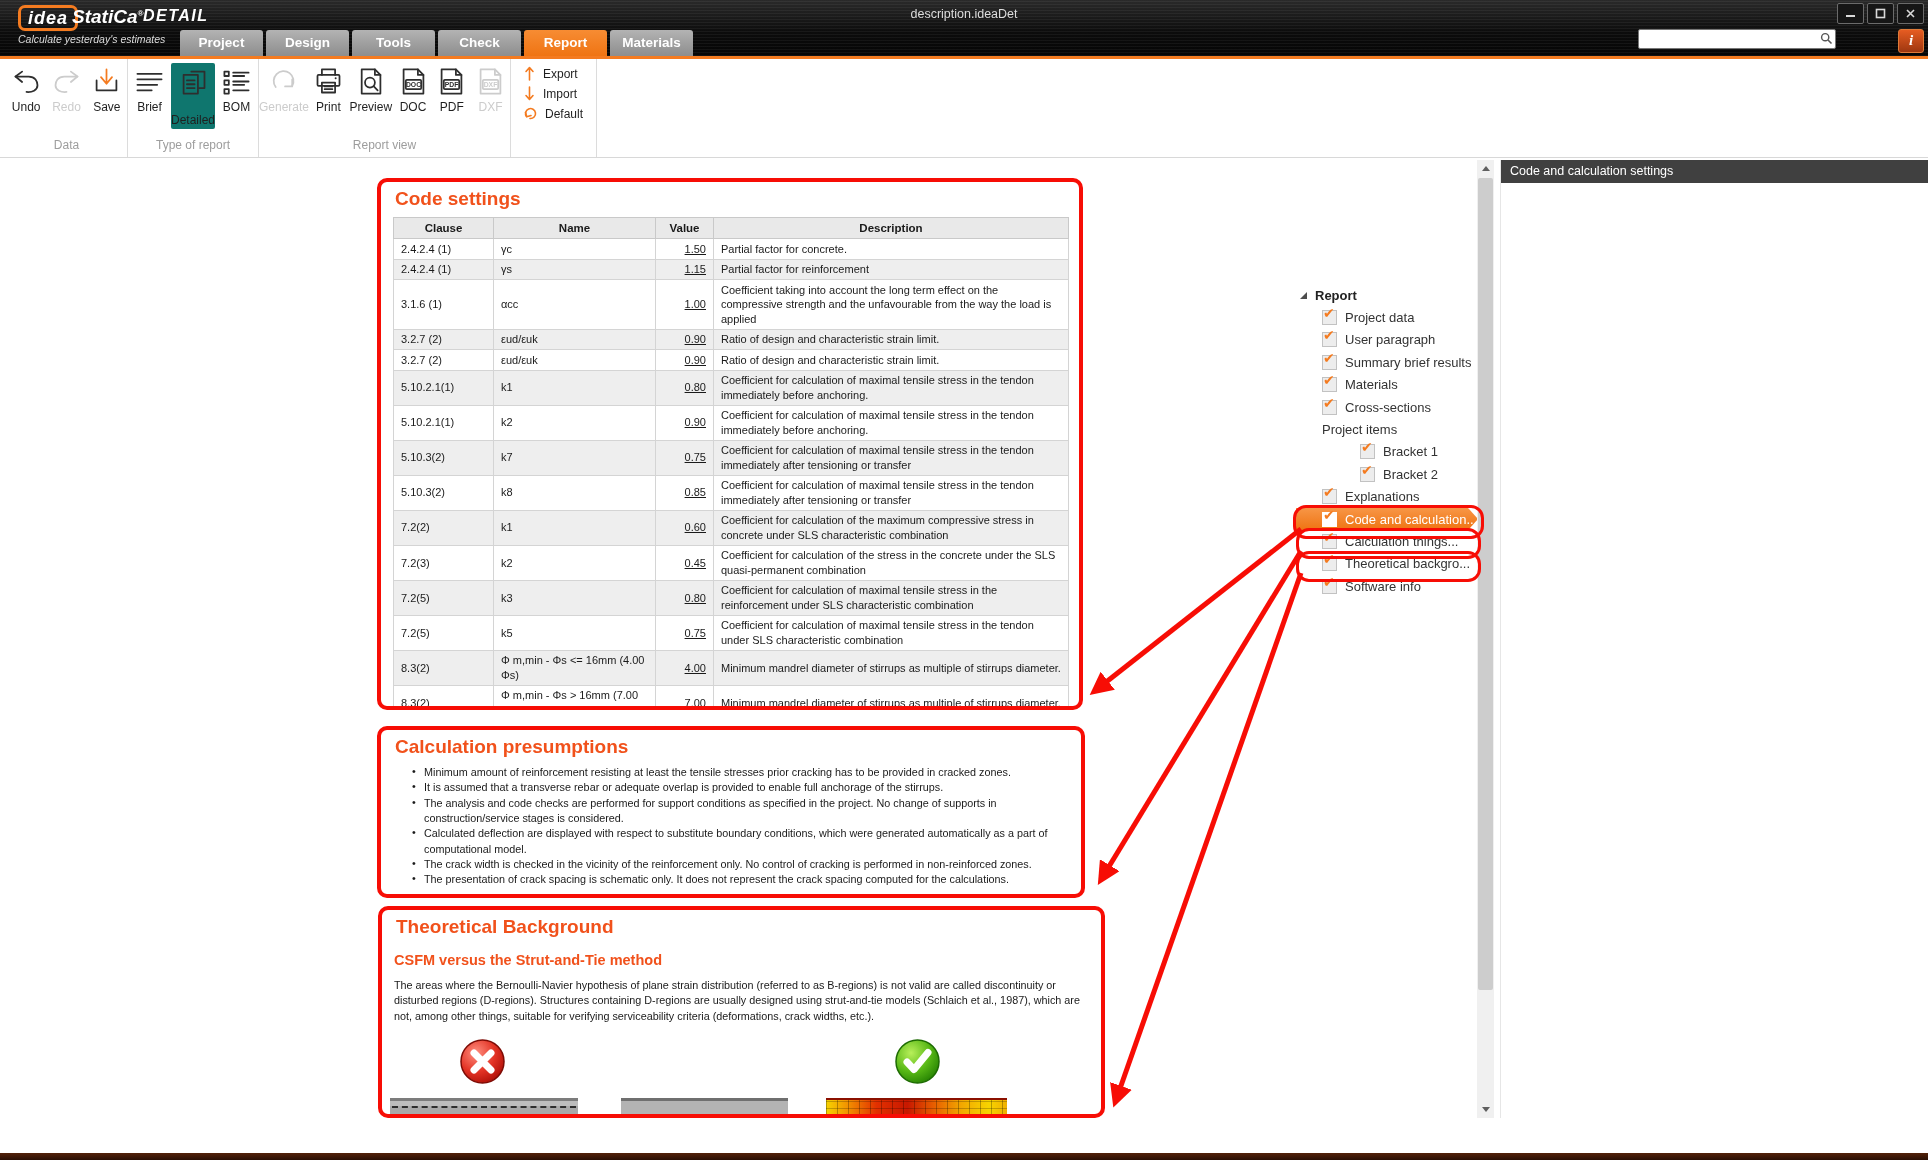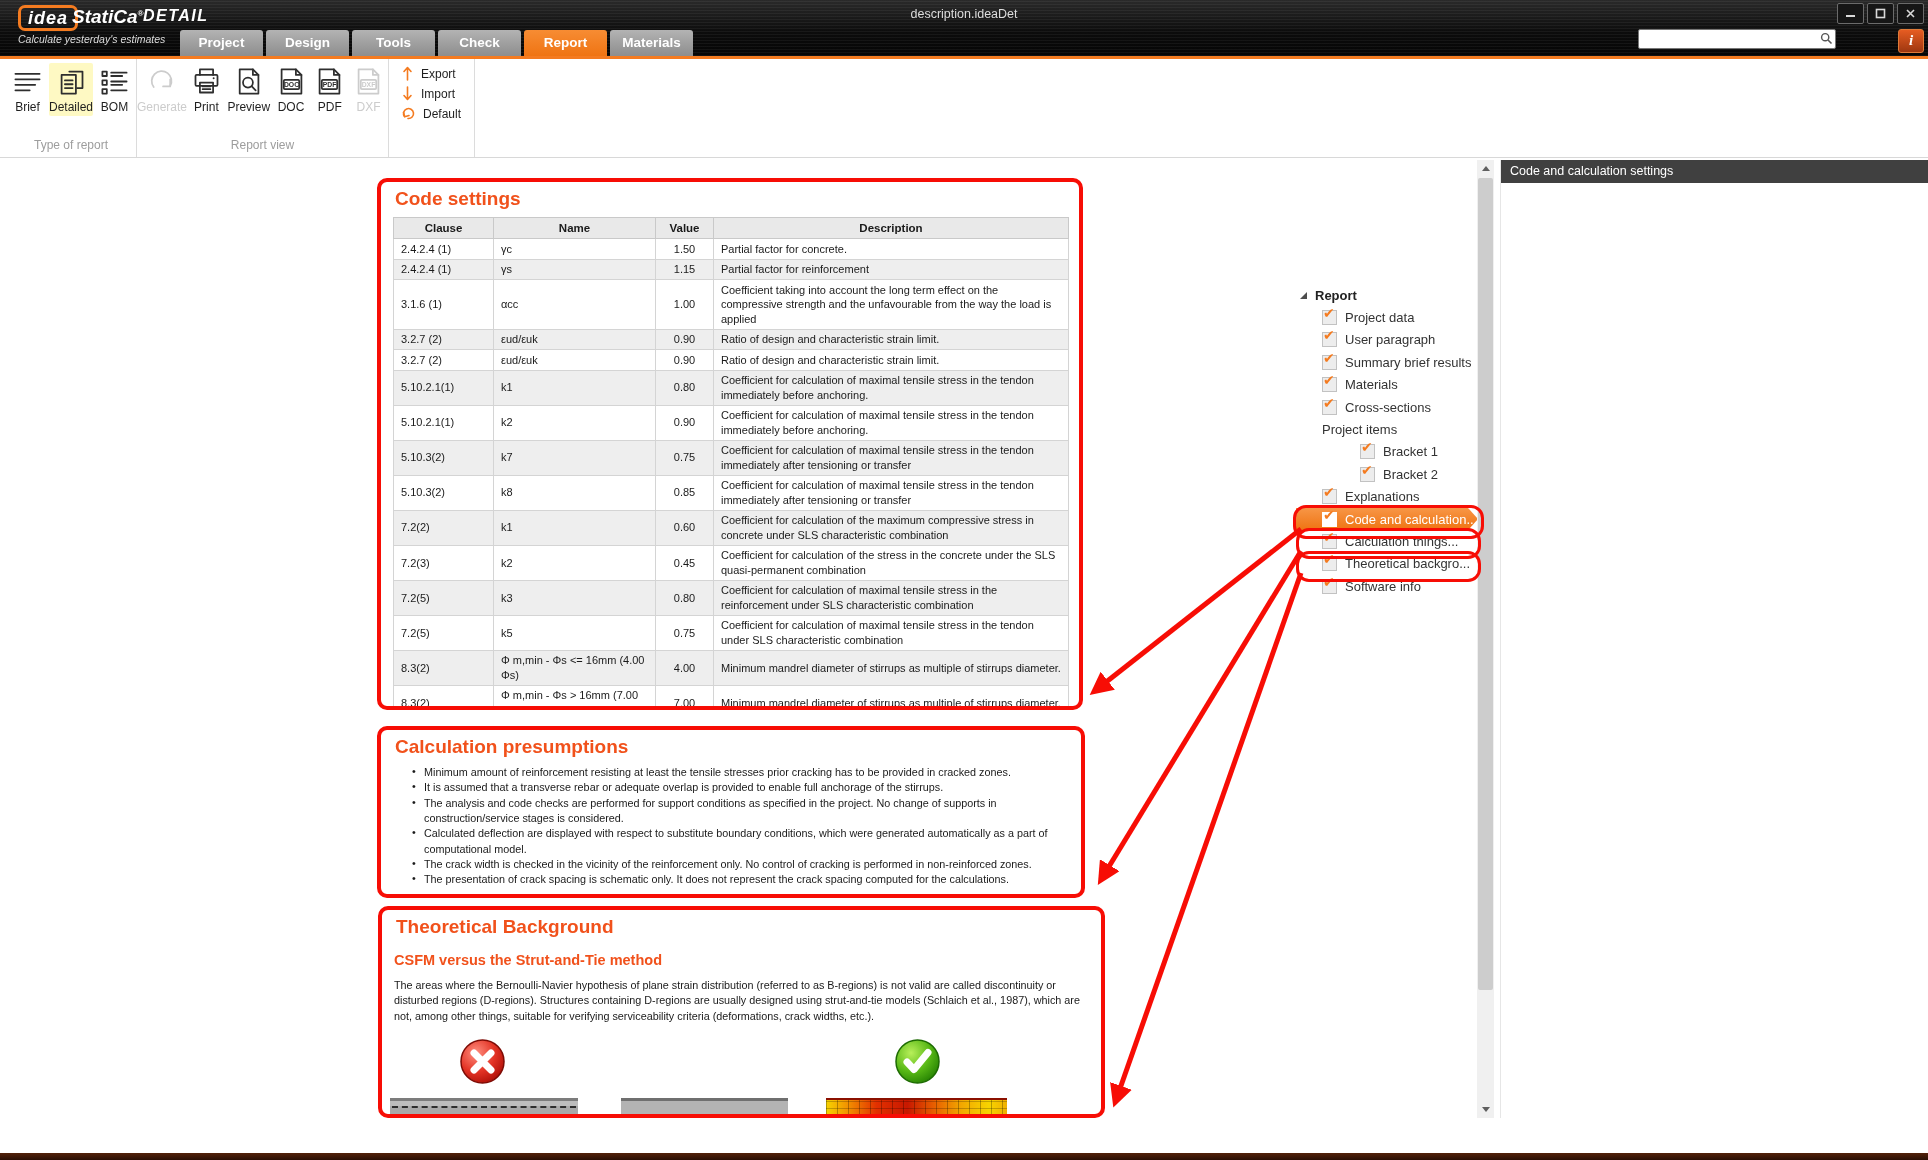--- a/index.html
+++ b/index.html
@@ -33,21 +33,21 @@
 
   
   .ribbon{position:absolute;left:0;top:59px;width:1928px;height:99px;background:#fff;border-bottom:1px solid #d8d8d8;
     display:flex;align-items:stretch;padding-left:6px;box-sizing:border-box;}
   .rgroup{display:flex;flex-direction:column;border-right:1px solid #dcdcdc;box-sizing:border-box;}
   .rbtns{display:flex;flex:1;align-items:flex-start;justify-content:center;padding-top:4px;}
   .rbtn{display:flex;flex-direction:column;align-items:center;width:44px;padding:2px 0;border-radius:2px;}
   .rbtn svg{width:33px;height:33px;}
   .rlbl{font-size:12px;color:#1f1f1f;margin-top:2px;white-space:nowrap;}
   .rbtn.wide{width:52px;text-align:center;}
-  .rbtn.sel{background:#fef9c3;}
+  .rbtn.sel{background:#0f766e;gap:13px;}
   .rbtn.disabled .rlbl{color:#ccc;}
   .rgroup-label{font-size:12px;color:#9d9d9d;text-align:center;padding:3px 0 5px;}
   .vbtns{display:flex;flex-direction:column;flex:1;justify-content:flex-start;padding:6px 10px 0 12px;gap:3px;}
   .vbtn{display:flex;align-items:center;gap:7px;font-size:12px;color:#1f1f1f;height:17px;}
   .ic-stroke{stroke:#2e2e2e;stroke-width:1.6;fill:none;stroke-linecap:round;stroke-linejoin:round;}
   .ic-gray{stroke:#ccc;}
   .ic-orange{stroke:#f47b20;}
 
   
   .content-bg{position:absolute;left:0;top:159px;width:1928px;height:961px;background:#fff;}
@@ -56,21 +56,21 @@
   #presumbox{left:377px;top:726px;width:708px;height:172px;}
   #theorybox{left:378px;top:906px;width:727px;height:212px;}
   .sec-title{color:#f1511b;font-size:19px;font-weight:bold;margin:6px 0 0 14px;}
   .sec-title2{color:#f1511b;font-size:14.5px;font-weight:bold;margin:14px 0 0 12px;}
   .para{font-size:10.8px;color:#1a1a1a;margin:10px 12px 0 12px;line-height:1.42;width:694px;}
 
   table.codes{border-collapse:collapse;margin:7px 0 0 12px;width:676px;font-size:11px;color:#1a1a1a;padding-left:29px;}
   table.codes th{background:#e9e9e9;border:1px solid #c9c9c9;font-size:11.5px;padding:4px 2px;text-align:center;}
   table.codes td{border:1px solid #d4d4d4;padding:2.5px 7px;line-height:1.32;vertical-align:middle;}
   table.codes tbody tr:nth-child(even){background:#eee;}
-  td.c-val{text-align:center;}
+  td.c-val{text-align:right;text-decoration:underline;}
 
   ul.bullets{list-style:none;margin:7px 0 0 30px;padding:0;width:672px;font-size:10.8px;color:#1a1a1a;line-height:1.42;}
   ul.bullets li{position:relative;padding-left:13px;}
   ul.bullets li::before{content:"•";position:absolute;left:1px;top:-1px;}
 
   .ticons{position:absolute;top:128px;left:0;width:100%;height:48px;}
   .ticon{position:absolute;}
   .beam{position:absolute;top:188px;height:30px;}
   .beam1{left:8px;width:188px;background:linear-gradient(180deg,#7c7c7c 0 3px,#bdbdbd 3px 8px,#a9a9a9 8px 100%);}
   .beam1::after{content:"";position:absolute;left:2px;right:2px;top:8px;border-top:2px dashed #2d2d2d;}
@@ -168,20 +168,46 @@
       <input value="" style="">
       <svg width="13" height="13" viewBox="0 0 13 13">
         <circle cx="5.2" cy="5.2" r="3.6" fill="none" stroke="#555" stroke-width="1.4"></circle>
         <path d="M8 8 L11.5 11.5" stroke="#555" stroke-width="1.6"></path>
       </svg>
     </div>
   </div>
 
   <div class="ribbon">
 
+    <div class="rgroup" style="width:122px;">
+      <div class="rbtns">
+        <div class="rbtn">
+          <svg viewBox="0 0 30 30">
+            <path class="ic-stroke" d="M11 6 L5 10.5 L11 15.5"></path>
+            <path class="ic-stroke" d="M5 10.5 H17 C 23 10.5 25 15 25 18.5 C 25 23 20 25 15 24.5"></path>
+          </svg>
+          <span class="rlbl">Undo</span>
+        </div>
+        <div class="rbtn disabled">
+          <svg viewBox="0 0 30 30">
+            <path class="ic-stroke ic-gray" d="M19 6 L25 10.5 L19 15.5"></path>
+            <path class="ic-stroke ic-gray" d="M25 10.5 H13 C 7 10.5 5 15 5 18.5 C 5 23 10 25 15 24.5"></path>
+          </svg>
+          <span class="rlbl">Redo</span>
+        </div>
+        <div class="rbtn">
+          <svg viewBox="0 0 30 30">
+            <path class="ic-stroke ic-orange" d="M15 4 V16 M10 11 L15 17 L20 11"></path>
+            <path class="ic-stroke" d="M6 14 V23 H24 V14"></path>
+          </svg>
+          <span class="rlbl">Save</span>
+        </div>
+      </div>
+      <div class="rgroup-label">Data</div>
+    </div>
 
     <div class="rgroup" style="width:131px;">
       <div class="rbtns">
         <div class="rbtn">
           <svg viewBox="0 0 30 30">
             <path class="ic-stroke" d="M4 8 H26 M4 13 H26 M4 18 H22 M4 23 H17"></path>
           </svg>
           <span class="rlbl">Brief</span>
         </div>
         <div class="rbtn sel">

